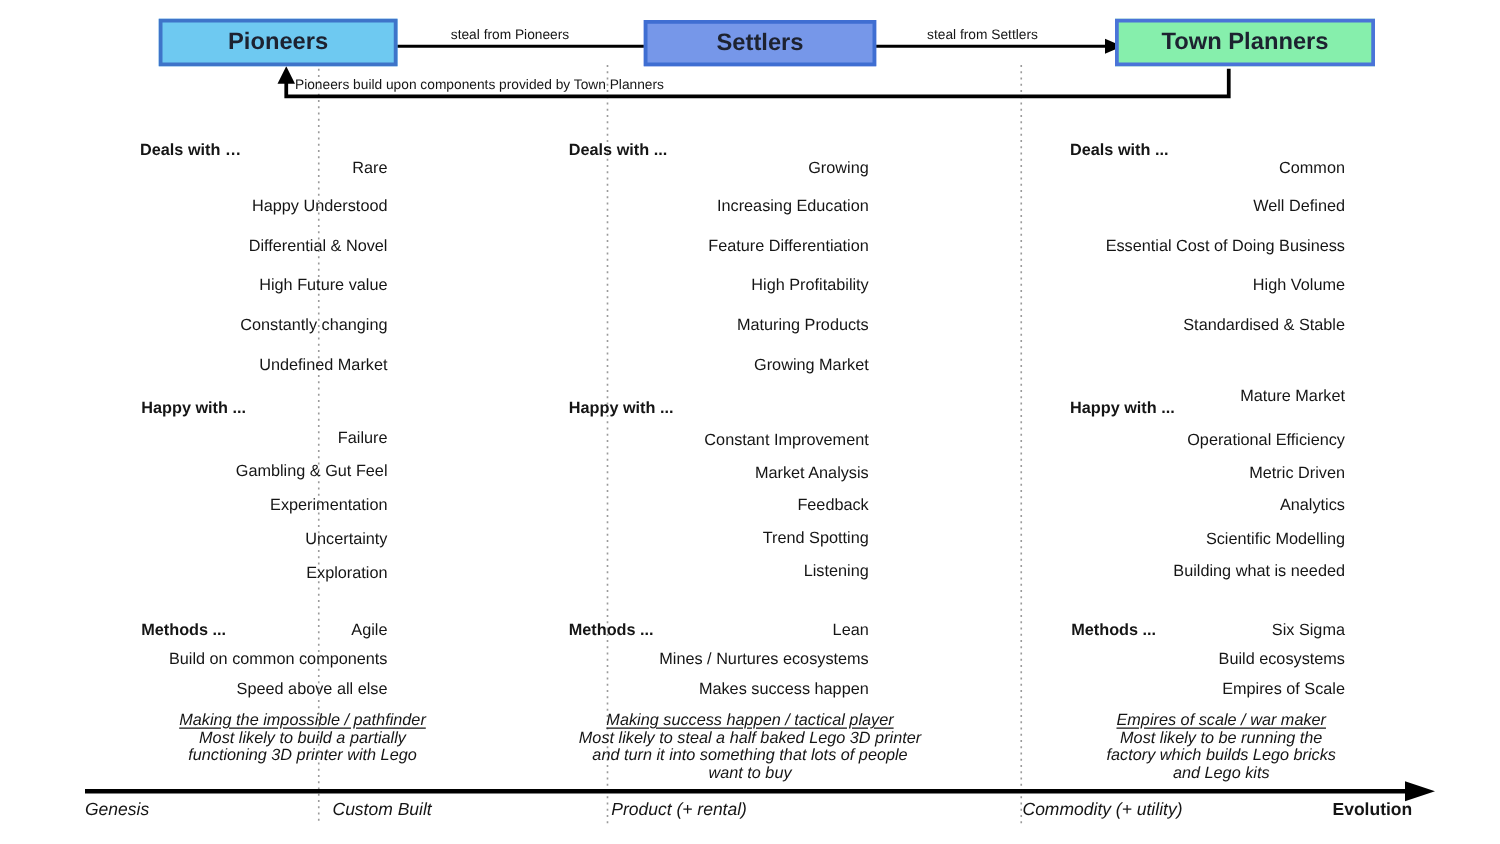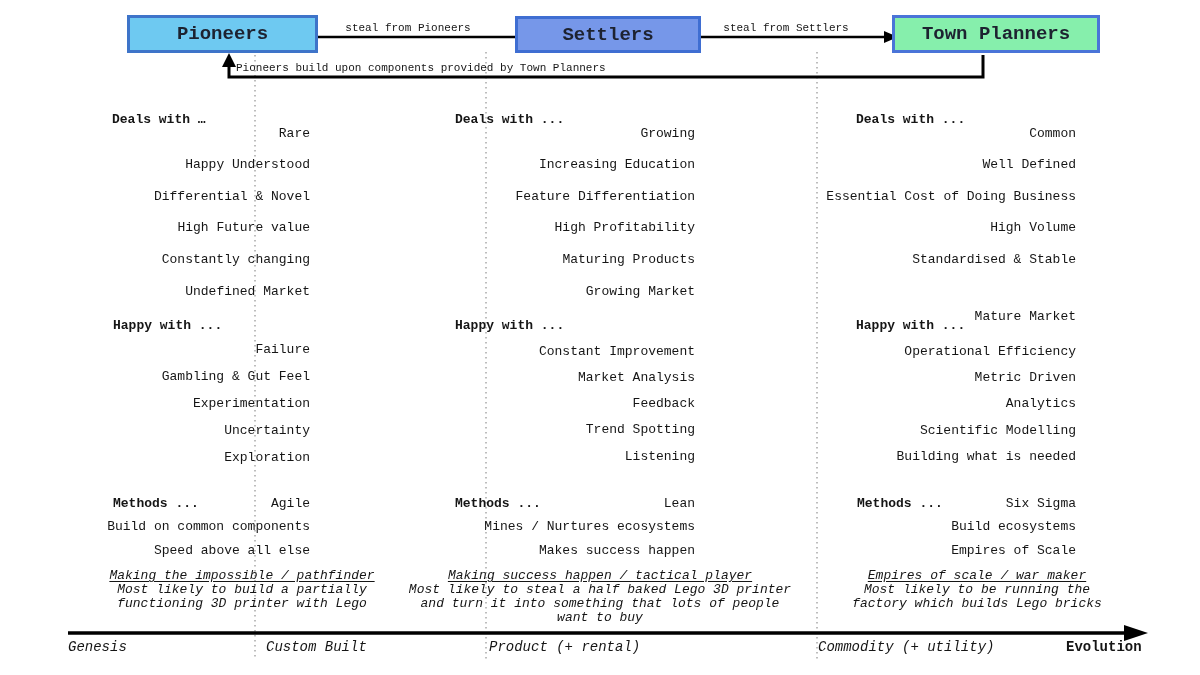--- a/index.html
+++ b/index.html
@@ -1,18 +1,18 @@
 <!DOCTYPE html>
 <html><head>
 <meta charset="utf-8">
 <style>
   html,body{margin:0;padding:0;background:#fff;}
   #canvas{
     position:relative;width:1200px;height:675px;background:#ffffff;overflow:hidden;
-    font-family:Liberation Mono, monospace;color:#151515;
+    font-family:Liberation Sans, sans-serif;color:#151515;
   }
   #lines{position:absolute;left:0;top:0;width:1200px;height:675px;pointer-events:none;}
   .box{
     position:absolute;box-sizing:border-box;border:3px solid;display:flex;
     align-items:center;justify-content:center;font-weight:bold;font-size:19px;
     color:#1d2230;letter-spacing:0px;
   }
   #box-pioneers{left:127px;top:15px;width:191px;height:38px;background:#6ec9f1;border-color:#3e74c9;}
   #box-settlers{left:515px;top:16px;width:186px;height:37px;background:#7697e9;border-color:#3f6ed2;}
   #box-townplanners{left:892px;top:15px;width:208px;height:38px;background:#86efac;border-color:#4a74d8;}
@@ -132,20 +132,21 @@
   <div class="it c3" style="top:424px;">Scientific Modelling</div>
   <div class="it c3" style="top:450px;">Building what is needed</div>
   <div class="hdr" style="left:857px;top:497px;">Methods ...</div>
   <div class="it c3" style="top:497px;">Six Sigma</div>
   <div class="it c3" style="top:520px;">Build ecosystems</div>
   <div class="it c3" style="top:544px;">Empires of Scale</div>
   <div class="sum" id="sum-3">
     <span class="tagline">Empires of scale / war maker</span>
     <span>Most likely to be running the</span>
     <span>factory which builds Lego bricks</span>
+    <span>and Lego kits</span>
   </div>
 
   <div class="axis-label" style="left:68px;">Genesis</div>
   <div class="axis-label" style="left:266px;">Custom Built</div>
   <div class="axis-label" style="left:489px;">Product (+ rental)</div>
   <div class="axis-label" style="left:818px;">Commodity (+ utility)</div>
   <div id="evolution-label">Evolution</div>
 
 </div>
 

